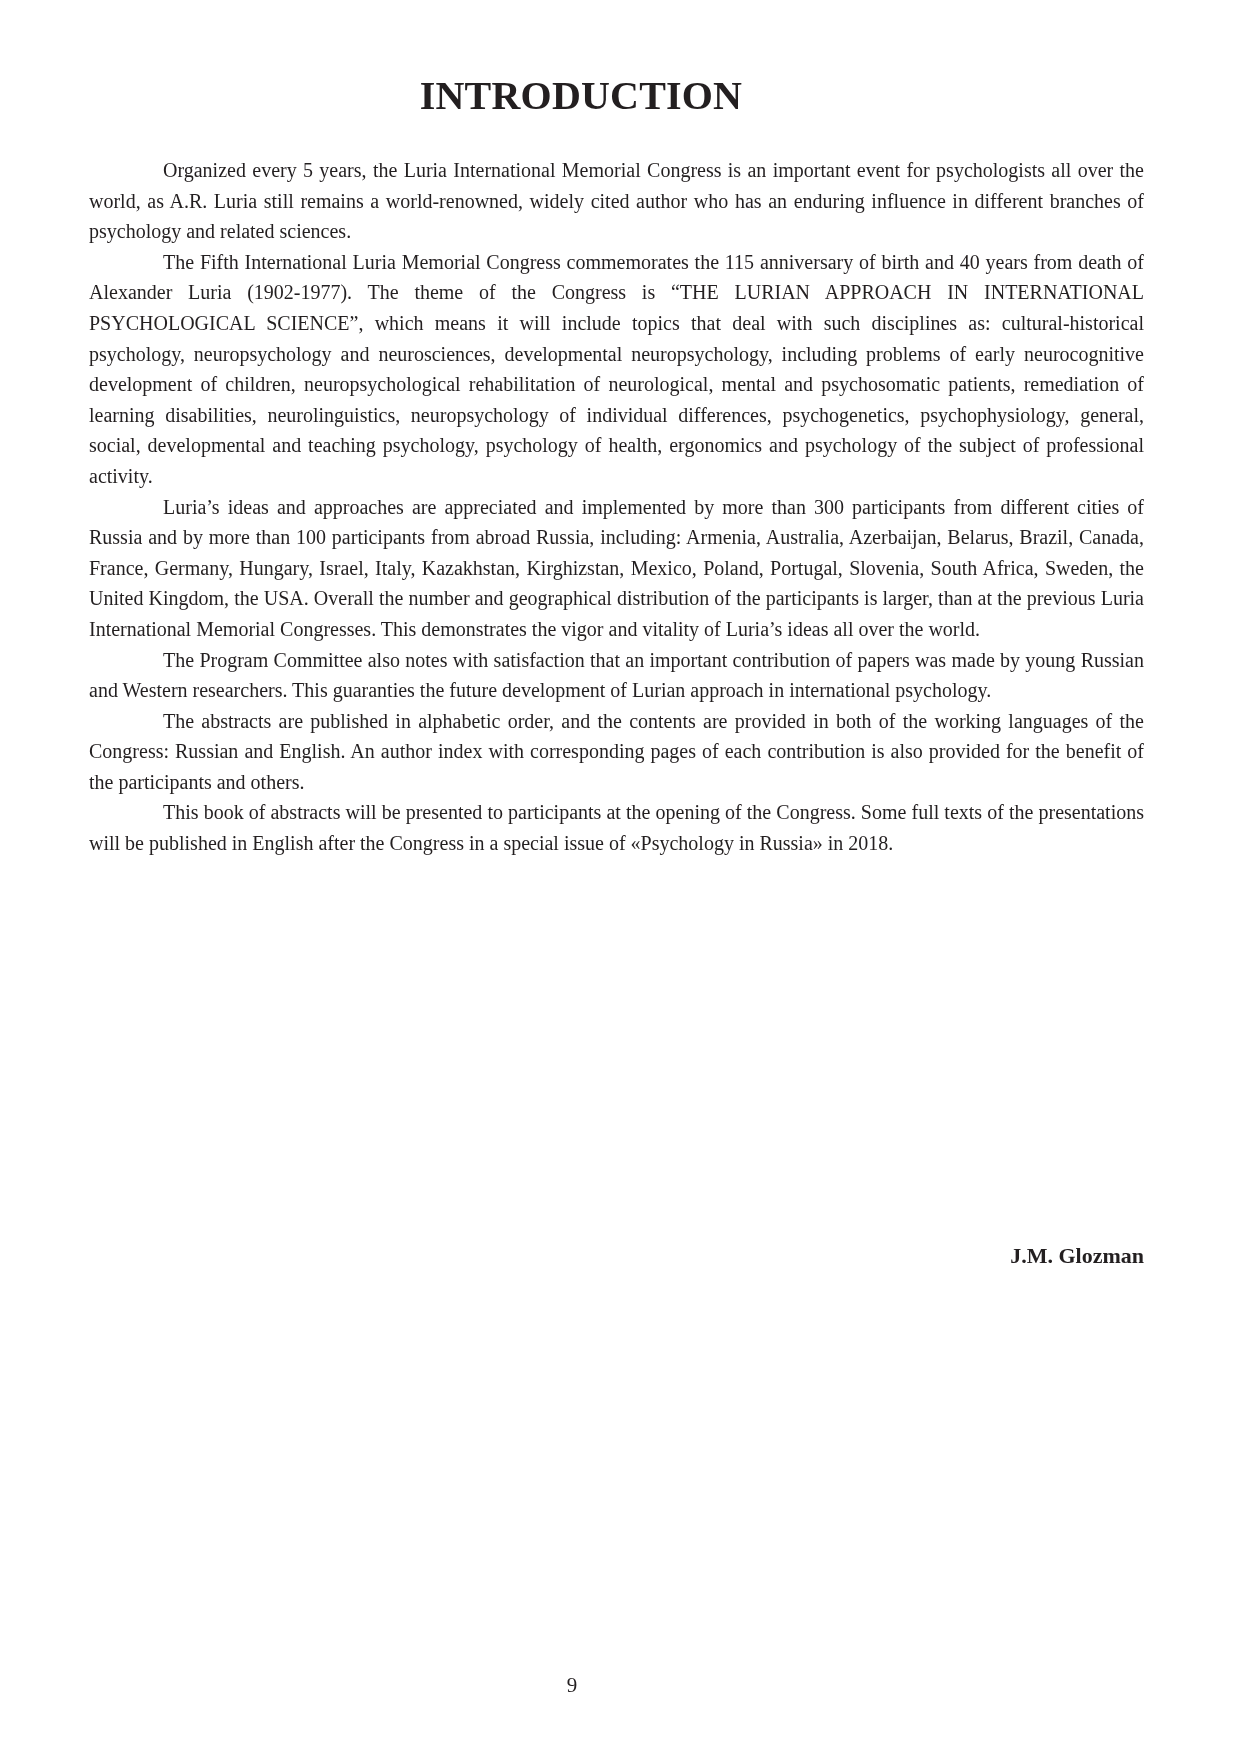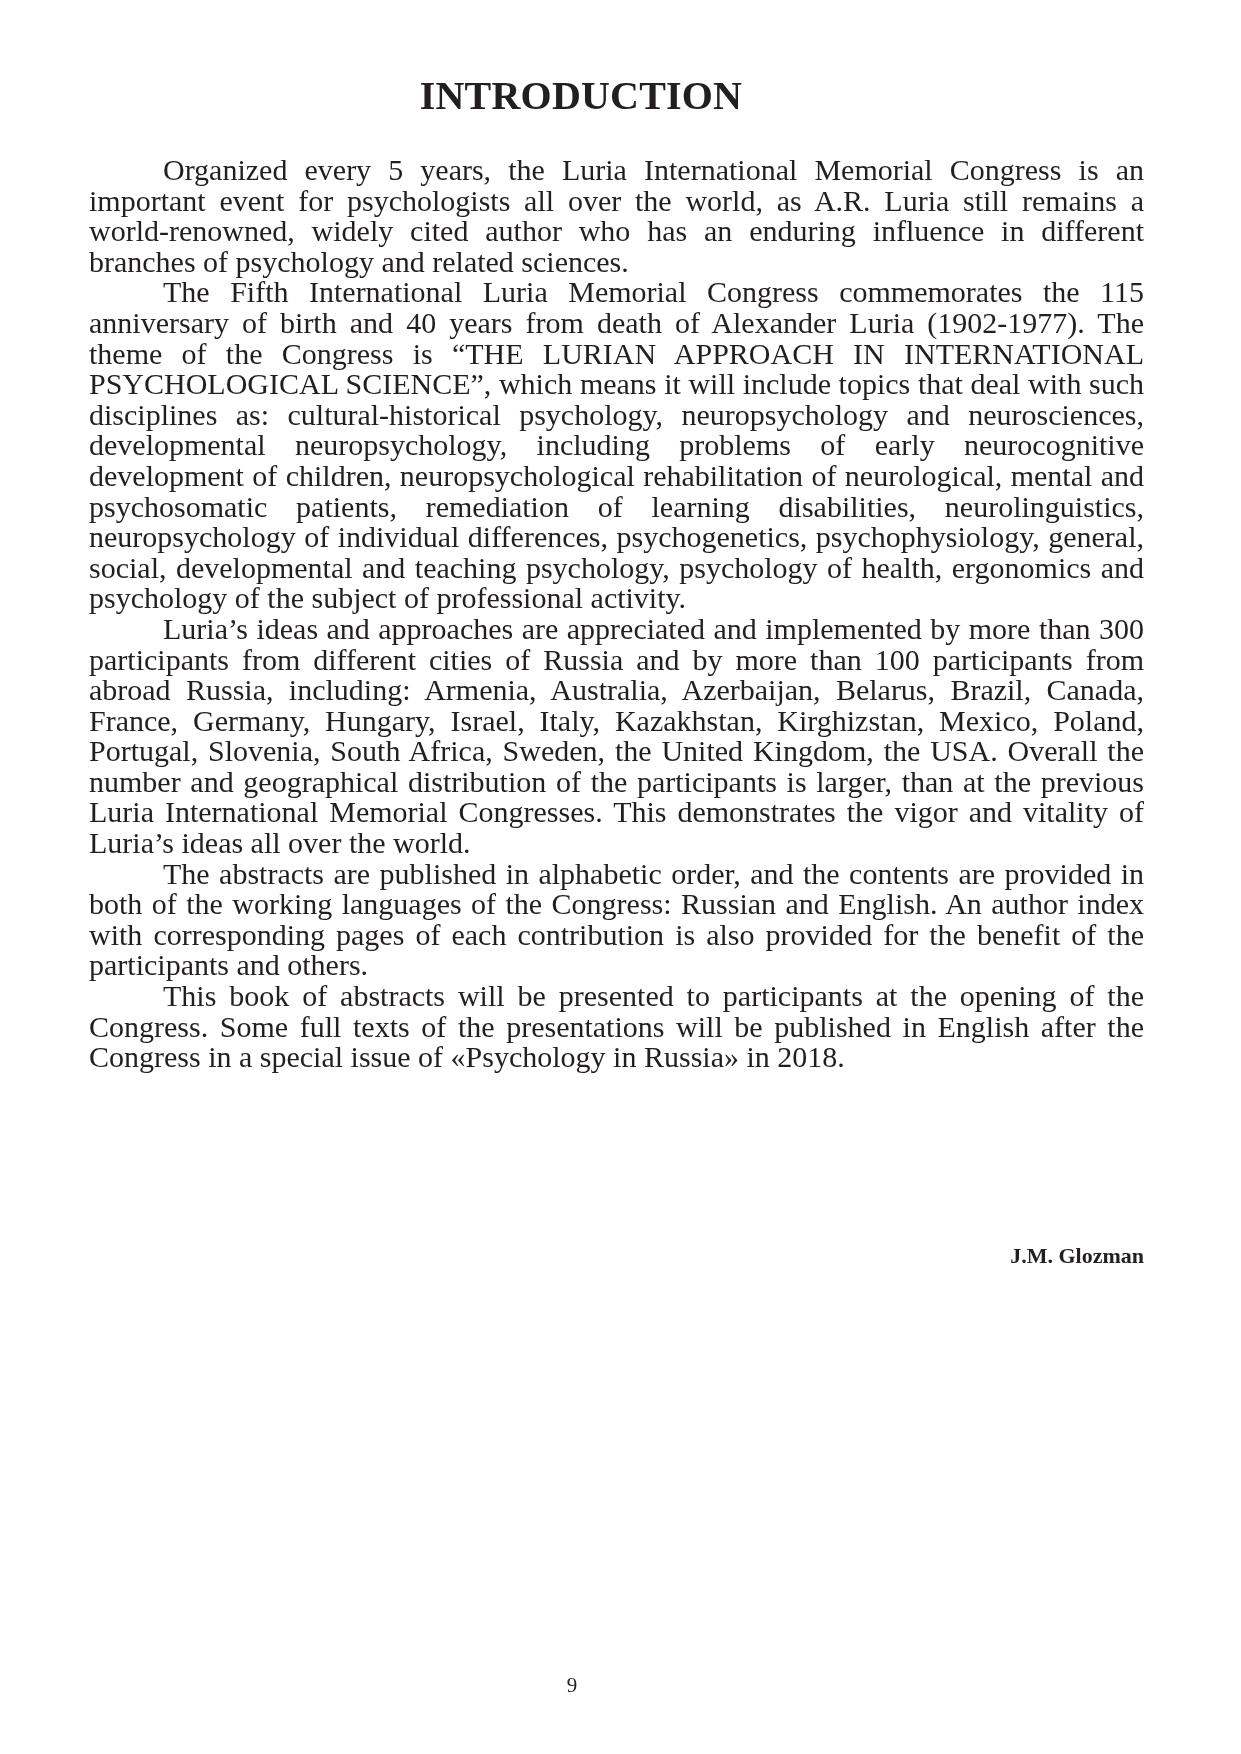--- a/index.html
+++ b/index.html
@@ -1,29 +1,30 @@
 <!DOCTYPE html>
 <html><head>
   <meta charset="utf-8">
   <style>
     html, body { margin:0; padding:0; background:#fff; }
     body { width:1241px; height:1754px; position:relative; overflow:hidden;
       font-family:"Liberation Serif", serif; color:#231f20; }
     .title { position:absolute; top:72px; left:0; width:1144px; text-align:center;
       font-weight:bold; font-size:40px; letter-spacing:0.2px;margin-left:9px; }
-    .body { position:absolute; top:155px; left:89px; width:1055px; font-size:30px; line-height:30.6px; text-align:justify; }
+    .body { position:absolute; top:155px; left:89px; width:1055px; font-size:20px; line-height:30.6px; text-align:justify; }
     .body p { margin:0; text-indent:74px; }
     .sig { position:absolute; top:1243px; right:97px; font-weight:bold; font-size:22px;text-align:right; }
     .pnum { position:absolute; top:1673px; left:0; width:1144px; text-align:center; font-size:21px; }
   </style>
 </head>
 <body>
 
 <div class="title">INTRODUCTION</div>
 <div class="body">
   <p>Organized every 5 years, the Luria International Memorial Congress is an important event for psychologists all over the world, as A.R. Luria still remains a world-renowned, widely cited author who has an enduring influence in different branches of psychology and related sciences.</p>
   <p>The Fifth International Luria Memorial Congress commemorates the 115 anniversary of birth and 40 years from death of Alexander Luria (1902-1977). The theme of the Congress is “THE LURIAN APPROACH IN INTERNATIONAL PSYCHOLOGICAL SCIENCE”, which means it will include topics that deal with such disciplines as: cultural-historical psychology, neuropsychology and neurosciences, developmental neuropsychology, including problems of early neurocognitive development of children, neuropsychological rehabilitation of neurological, mental and psychosomatic patients, remediation of learning disabilities, neurolinguistics, neuropsychology of individual differences, psychogenetics, psychophysiology, general, social, developmental and teaching psychology, psychology of health, ergonomics and psychology of the subject of professional activity.</p>
   <p>Luria’s ideas and approaches are appreciated and implemented by more than 300 participants from different cities of Russia and by more than 100 participants from abroad Russia, including: Armenia, Australia, Azerbaijan, Belarus, Brazil, Canada, France, Germany, Hungary, Israel, Italy, Kazakhstan, Kirghizstan, Mexico, Poland, Portugal, Slovenia, South Africa, Sweden, the United Kingdom, the USA. Overall the number and geographical distribution of the participants is larger, than at the previous Luria International Memorial Congresses. This demonstrates the vigor and vitality of Luria’s ideas all over the world.</p>
+  <p>The Program Committee also notes with satisfaction that an important contribution of papers was made by young Russian and Western researchers. This guaranties the future development of Lurian approach in international psychology.</p>
   <p>The abstracts are published in alphabetic order, and the contents are provided in both of the working languages of the Congress: Russian and English. An author index with corresponding pages of each contribution is also provided for the benefit of the participants and others.</p>
   <p>This book of abstracts will be presented to participants at the opening of the Congress. Some full texts of the presentations will be published in English after the Congress in a special issue of «Psychology in Russia» in 2018.</p>
 </div>
 <div class="sig">J.M. Glozman</div>
 <div class="pnum">9</div>
 
 </body></html>

